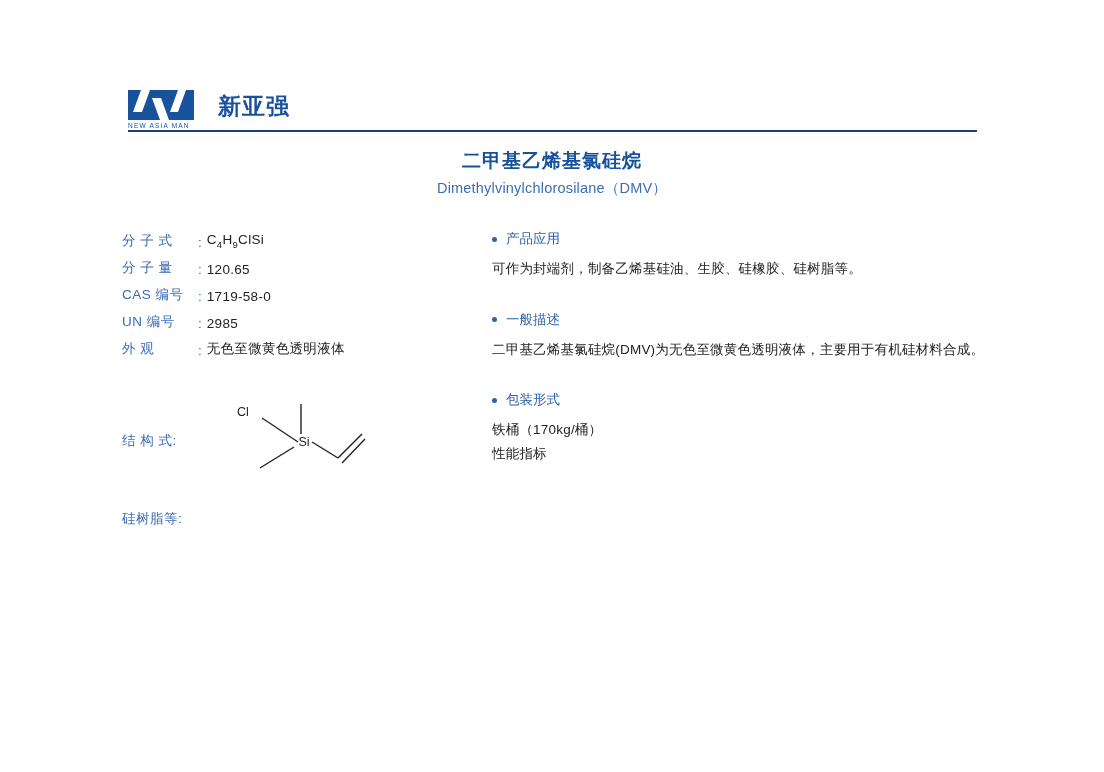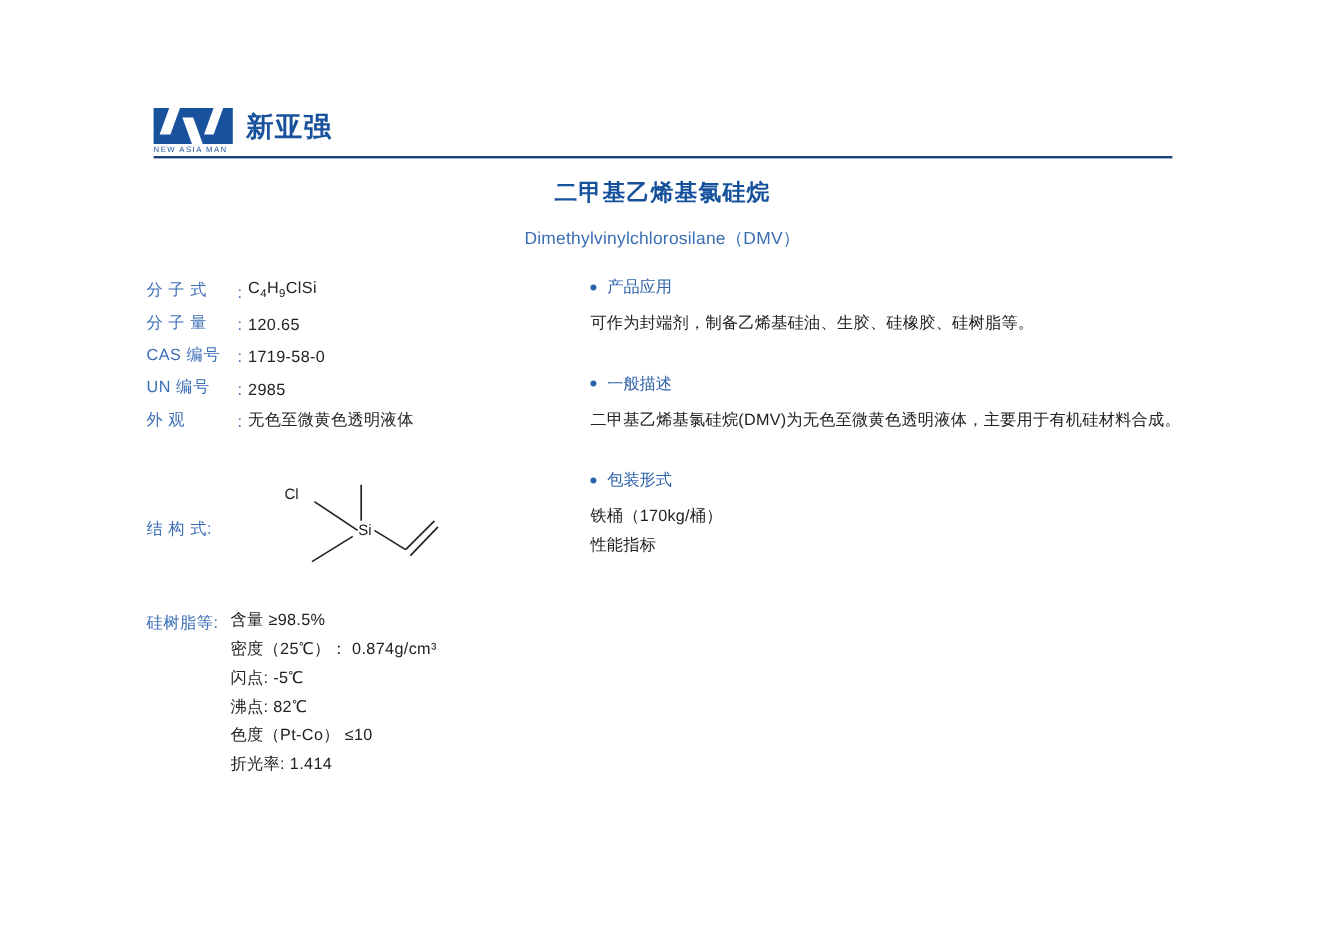--- a/index.html
+++ b/index.html
@@ -26,21 +26,21 @@
   .header {
     position: absolute;
     left: 128px;
     top: 90px;
     width: 848px;
     height: 48px;
   }
   .logo-wrap {
     display: flex;
     align-items: flex-end;
-    gap: 11px;
+    gap: 24px;
   }
   .logo-mark {
     position: relative;
     width: 66px;
     height: 30px;
     background: #18519c;
     overflow: hidden;
   }
   .logo-mark .cut1,
   .logo-mark .cut2,
@@ -97,21 +97,21 @@
     width: 1104px;
     text-align: center;
     font-family: "DejaVu Sans", sans-serif;
     font-weight: bold;
     font-size: 19px;
     color: #16529c;
     letter-spacing: 1px;
   }
   .title-en {
     position: absolute;
-    left: 0; top: 189px;
+    left: 0; top: 179px;
     width: 1104px;
     text-align: center;
     font-size: 14.5px;
     color: #3a6db5;
     letter-spacing: 0.2px;
   }
 
   
   .left-col {
     position: absolute;
@@ -293,28 +293,20 @@
       <line x1="136" y1="68" x2="160" y2="44" stroke="#222" stroke-width="1.4"></line>
       <line x1="140" y1="73" x2="163" y2="49" stroke="#222" stroke-width="1.4"></line>
 
       <text x="41" y="26" font-family="Liberation Sans, sans-serif" font-size="12.5" fill="#222" text-anchor="middle">Cl</text>
       <text x="102" y="56" font-family="Liberation Sans, sans-serif" font-size="12.5" fill="#222" text-anchor="middle">Si</text>
     </svg>
   </div>
 
   <div class="perf-block">
     <div class="perf-head">硅树脂等:</div>
-    <div class="perf-list">
-      <div>含量 ≥98.5%</div>
-      <div>密度（25℃）： 0.874g/cm³</div>
-      <div>闪点: -5℃</div>
-      <div>沸点: 82℃</div>
-      <div>色度（Pt-Co） ≤10</div>
-      <div>折光率: 1.414</div>
-    </div>
   </div>
 
   <div class="right-col">
 
     <div class="sec">
       <div class="sec-head">
         <span class="bullet"></span>
         <span>产品应用</span>
       </div>
       <div class="sec-body">

